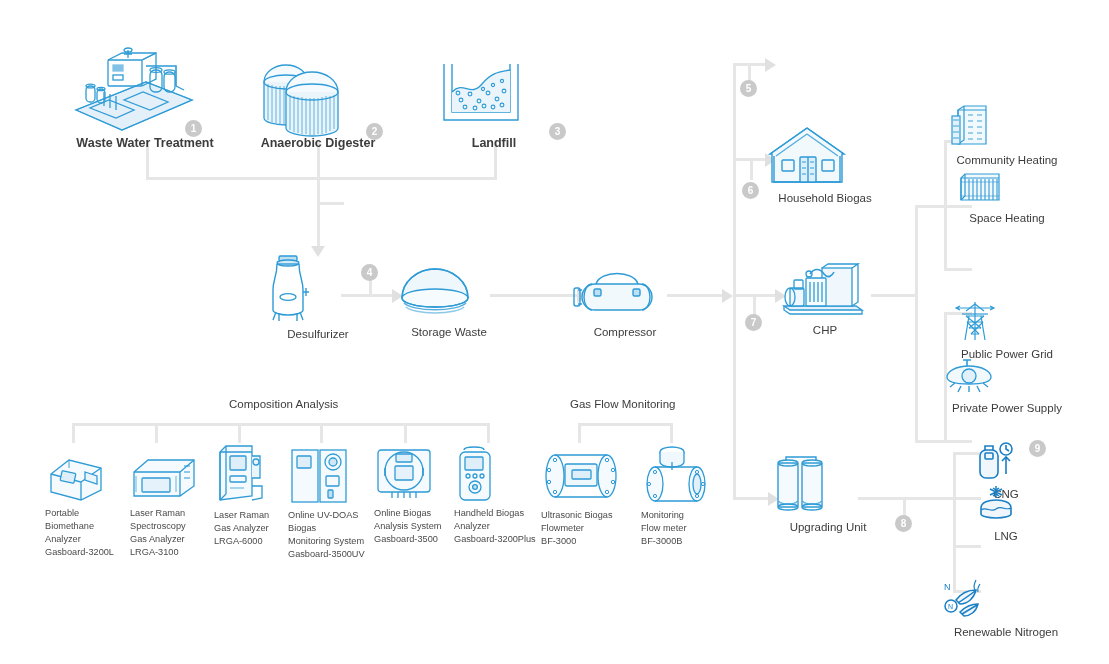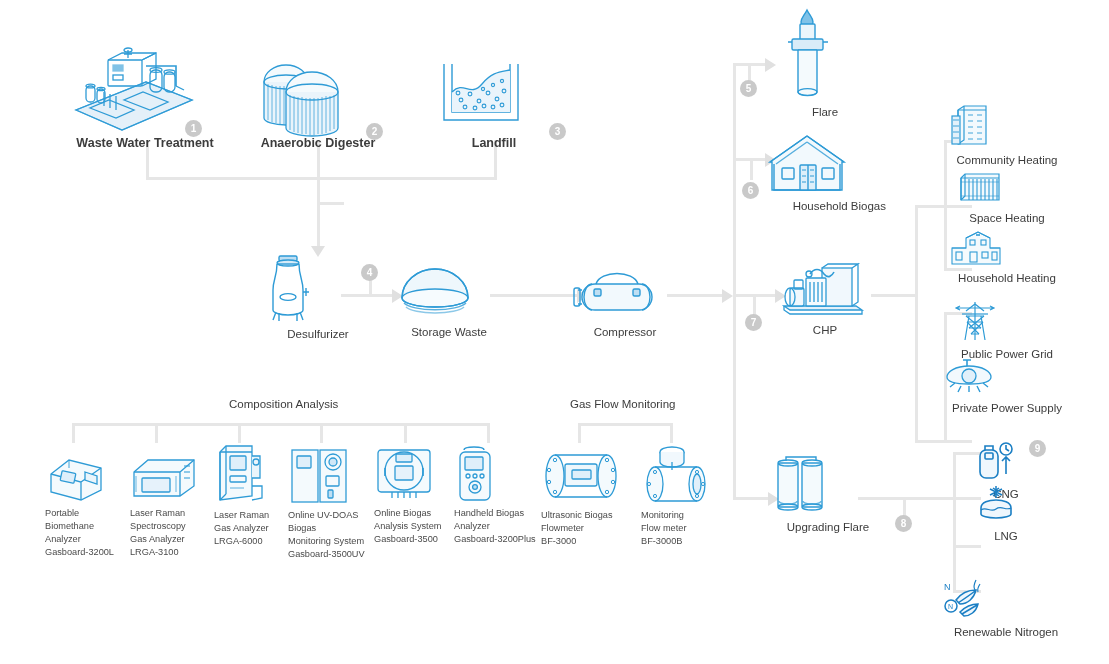--- a/index.html
+++ b/index.html
@@ -262,37 +262,23 @@
         <path d="M26 22 C30 8 64 8 68 22" stroke-width="1.6"></path>
         <rect x="24" y="27" width="7" height="7" rx="1.5" fill="#bfdff3"></rect>
         <rect x="63" y="27" width="7" height="7" rx="1.5" fill="#bfdff3"></rect>
         <path d="M8 28 L12 28 M8 42 L12 42"></path>
         <rect x="4" y="26" width="6" height="18" rx="2"></rect>
       </svg>
     </span>
     <span class="cap">Compressor</span>
   </div>
 
-  <div class="node" style="left:780px;top:8px;width:90px;">
-    <span class="art">
-      <svg width="54" height="92" viewBox="0 0 54 92" fill="none" stroke="#2e9bd6" stroke-width="1.4">
-        <path d="M27 2 C24 8 21 10 21 14 C21 17 24 19 27 19 C30 19 33 17 33 14 C33 10 30 8 27 2Z" fill="#7fc2e8"></path>
-        <rect x="20" y="16" width="15" height="16" rx="1" fill="#eaf5fb"></rect>
-        <rect x="12" y="31" width="31" height="11" rx="1.5" fill="#d9ecf8"></rect>
-        <path d="M8 34 L12 34 M43 34 L48 34"></path>
-        <path d="M18 42 L18 84 A9 3.4 0 0 0 37 84 L37 42" fill="#f4fafd"></path>
-        <ellipse cx="27.5" cy="84" rx="9.5" ry="3.4"></ellipse>
-        <path d="M18 42 L37 42"></path>
-      </svg>
-    </span>
-    <span class="cap">Flare</span>
-  </div>
   <div class="badge" style="left:740px;top:80px;">5</div>
 
-  <div class="node" style="left:764px;top:132px;width:122px;text-align:right;">
+  <div class="node" style="left:764px;top:124px;width:122px;">
     <span class="art">
       <svg width="86" height="62" viewBox="0 0 86 62" fill="none" stroke="#2e9bd6" stroke-width="1.4">
         <path d="M43 4 L80 30 L78 30 L78 58 L8 58 L8 30 L6 30 Z" fill="#f2f9fd"></path>
         <path d="M43 4 L80 30 M43 4 L6 30"></path>
         <path d="M43 10 L74 32 M43 10 L12 32" opacity=".8"></path>
         <path d="M10 32 L10 58 L76 58 L76 32"></path>
         <rect x="36" y="33" width="16" height="25" rx="1" fill="#ddeffa"></rect>
         <path d="M44 33 L44 58"></path>
         <g stroke-width="1">
           <path d="M38 38 L42 38 M46 38 L50 38 M38 44 L42 44 M46 44 L50 44 M38 50 L42 50 M46 50 L50 50"></path>
@@ -332,21 +318,21 @@
         <rect x="8" y="8" width="20" height="44" rx="2" fill="#f4fafd"></rect>
         <ellipse cx="18" cy="8" rx="10" ry="3"></ellipse>
         <ellipse cx="18" cy="52" rx="10" ry="3"></ellipse>
         <rect x="32" y="8" width="20" height="44" rx="2" fill="#f4fafd"></rect>
         <ellipse cx="42" cy="8" rx="10" ry="3"></ellipse>
         <ellipse cx="42" cy="52" rx="10" ry="3"></ellipse>
         <path d="M9 46 A9 3 0 0 0 27 46" opacity=".7"></path>
         <path d="M33 46 A9 3 0 0 0 51 46" opacity=".7"></path>
       </svg>
     </span>
-    <span class="cap">Upgrading Flare</span>
+    <span class="cap">Upgrading Unit</span>
   </div>
   <div class="badge" style="left:895px;top:515px;">8</div>
 
   <div class="node" style="left:948px;top:104px;width:118px;">
     <span class="art">
       <svg width="46" height="44" viewBox="0 0 46 44" fill="none" stroke="#2e9bd6" stroke-width="1.2">
         <path d="M10 6 L16 2 L38 2 L38 40 L10 40 Z" fill="#f2f9fd"></path>
         <path d="M10 6 L38 6 M10 6 L10 40 M16 2 L16 36 M10 40 L16 36 L16 2"></path>
         <rect x="4" y="12" width="8" height="28" fill="#e3f1fa"></rect>
         <g stroke-width=".9">
@@ -365,37 +351,20 @@
         <path d="M6 8 L44 8 M6 8 L6 30 M10 4 L10 26 M6 30 L10 26 L10 4"></path>
         <g stroke-width="1.1">
           <path d="M14 9 L14 30 M18 9 L18 30 M22 9 L22 30 M26 9 L26 30 M30 9 L30 30 M34 9 L34 30 M38 9 L38 30 M42 9 L42 30"></path>
         </g>
         <path d="M6 12 L44 12 M6 26 L44 26" opacity=".6"></path>
       </svg>
     </span>
     <span class="cap">Space Heating</span>
   </div>
 
-  <div class="node" style="left:948px;top:230px;width:118px;">
-    <span class="art">
-      <svg width="56" height="36" viewBox="0 0 56 36" fill="none" stroke="#2e9bd6" stroke-width="1.1">
-        <path d="M4 34 L4 18 L18 18 L18 8 L30 2 L42 8 L42 18 L52 18 L52 34 Z" fill="#f4fafd"></path>
-        <path d="M18 8 L30 2 L42 8"></path>
-        <path d="M4 18 L18 18 M42 18 L52 18"></path>
-        <rect x="22" y="10" width="5" height="5"></rect>
-        <rect x="33" y="10" width="5" height="5"></rect>
-        <rect x="8" y="22" width="6" height="8"></rect>
-        <rect x="22" y="22" width="7" height="10"></rect>
-        <rect x="34" y="22" width="6" height="6"></rect>
-        <rect x="44" y="22" width="5" height="8"></rect>
-        <path d="M28 5 L32 5" stroke-width="1.6"></path>
-      </svg>
-    </span>
-    <span class="cap">Household Heating</span>
-  </div>
 
   <div class="node" style="left:945px;top:358px;width:124px;">
     <span class="art">
       <svg width="48" height="38" viewBox="0 0 48 38" fill="none" stroke="#2e9bd6" stroke-width="1.3">
         <path d="M22 2 L22 8 M18 2 L26 2" stroke-width="1.6"></path>
         <path d="M24 8 C10 8 2 14 2 19 C2 24 12 26 24 26 C36 26 46 24 46 19 C46 14 38 8 24 8Z" fill="#f2f9fd"></path>
         <circle cx="24" cy="18" r="7" fill="#e1f0fa"></circle>
         <g stroke-width="1.4">
           <path d="M24 28 L24 34 M16 28 L13 34 M32 28 L35 34 M10 25 L5 29 M38 25 L43 29"></path>
         </g>

